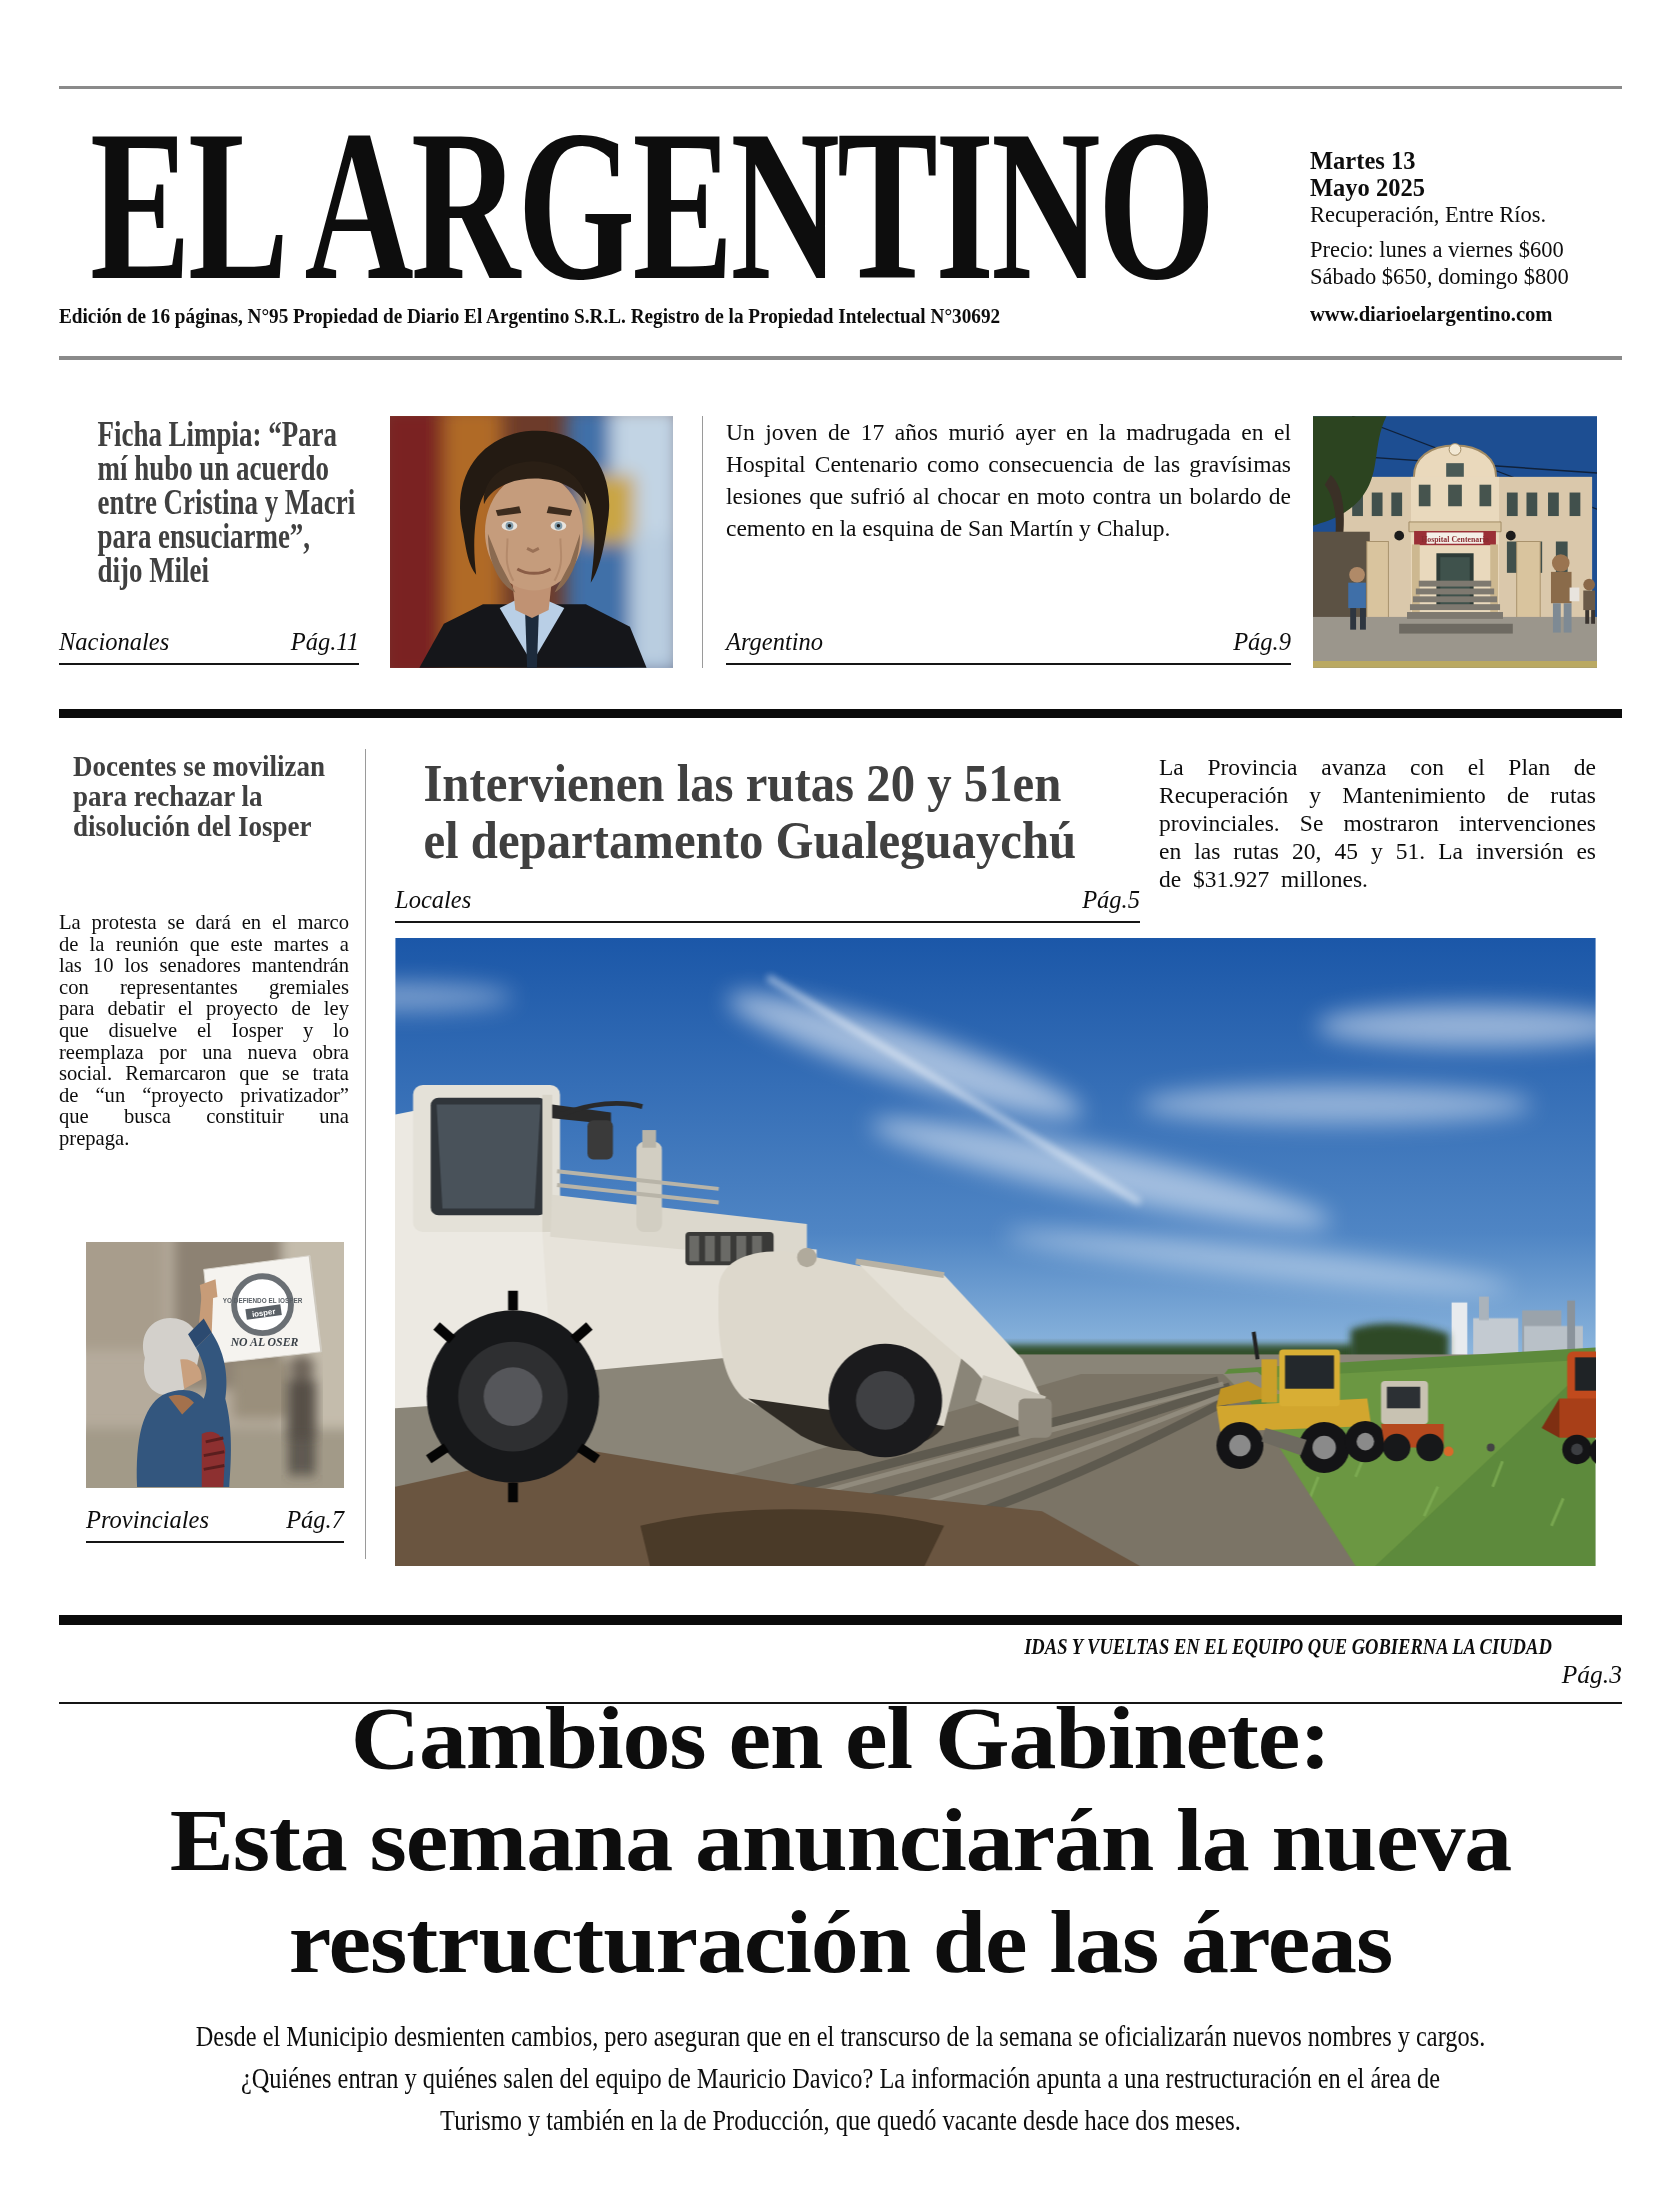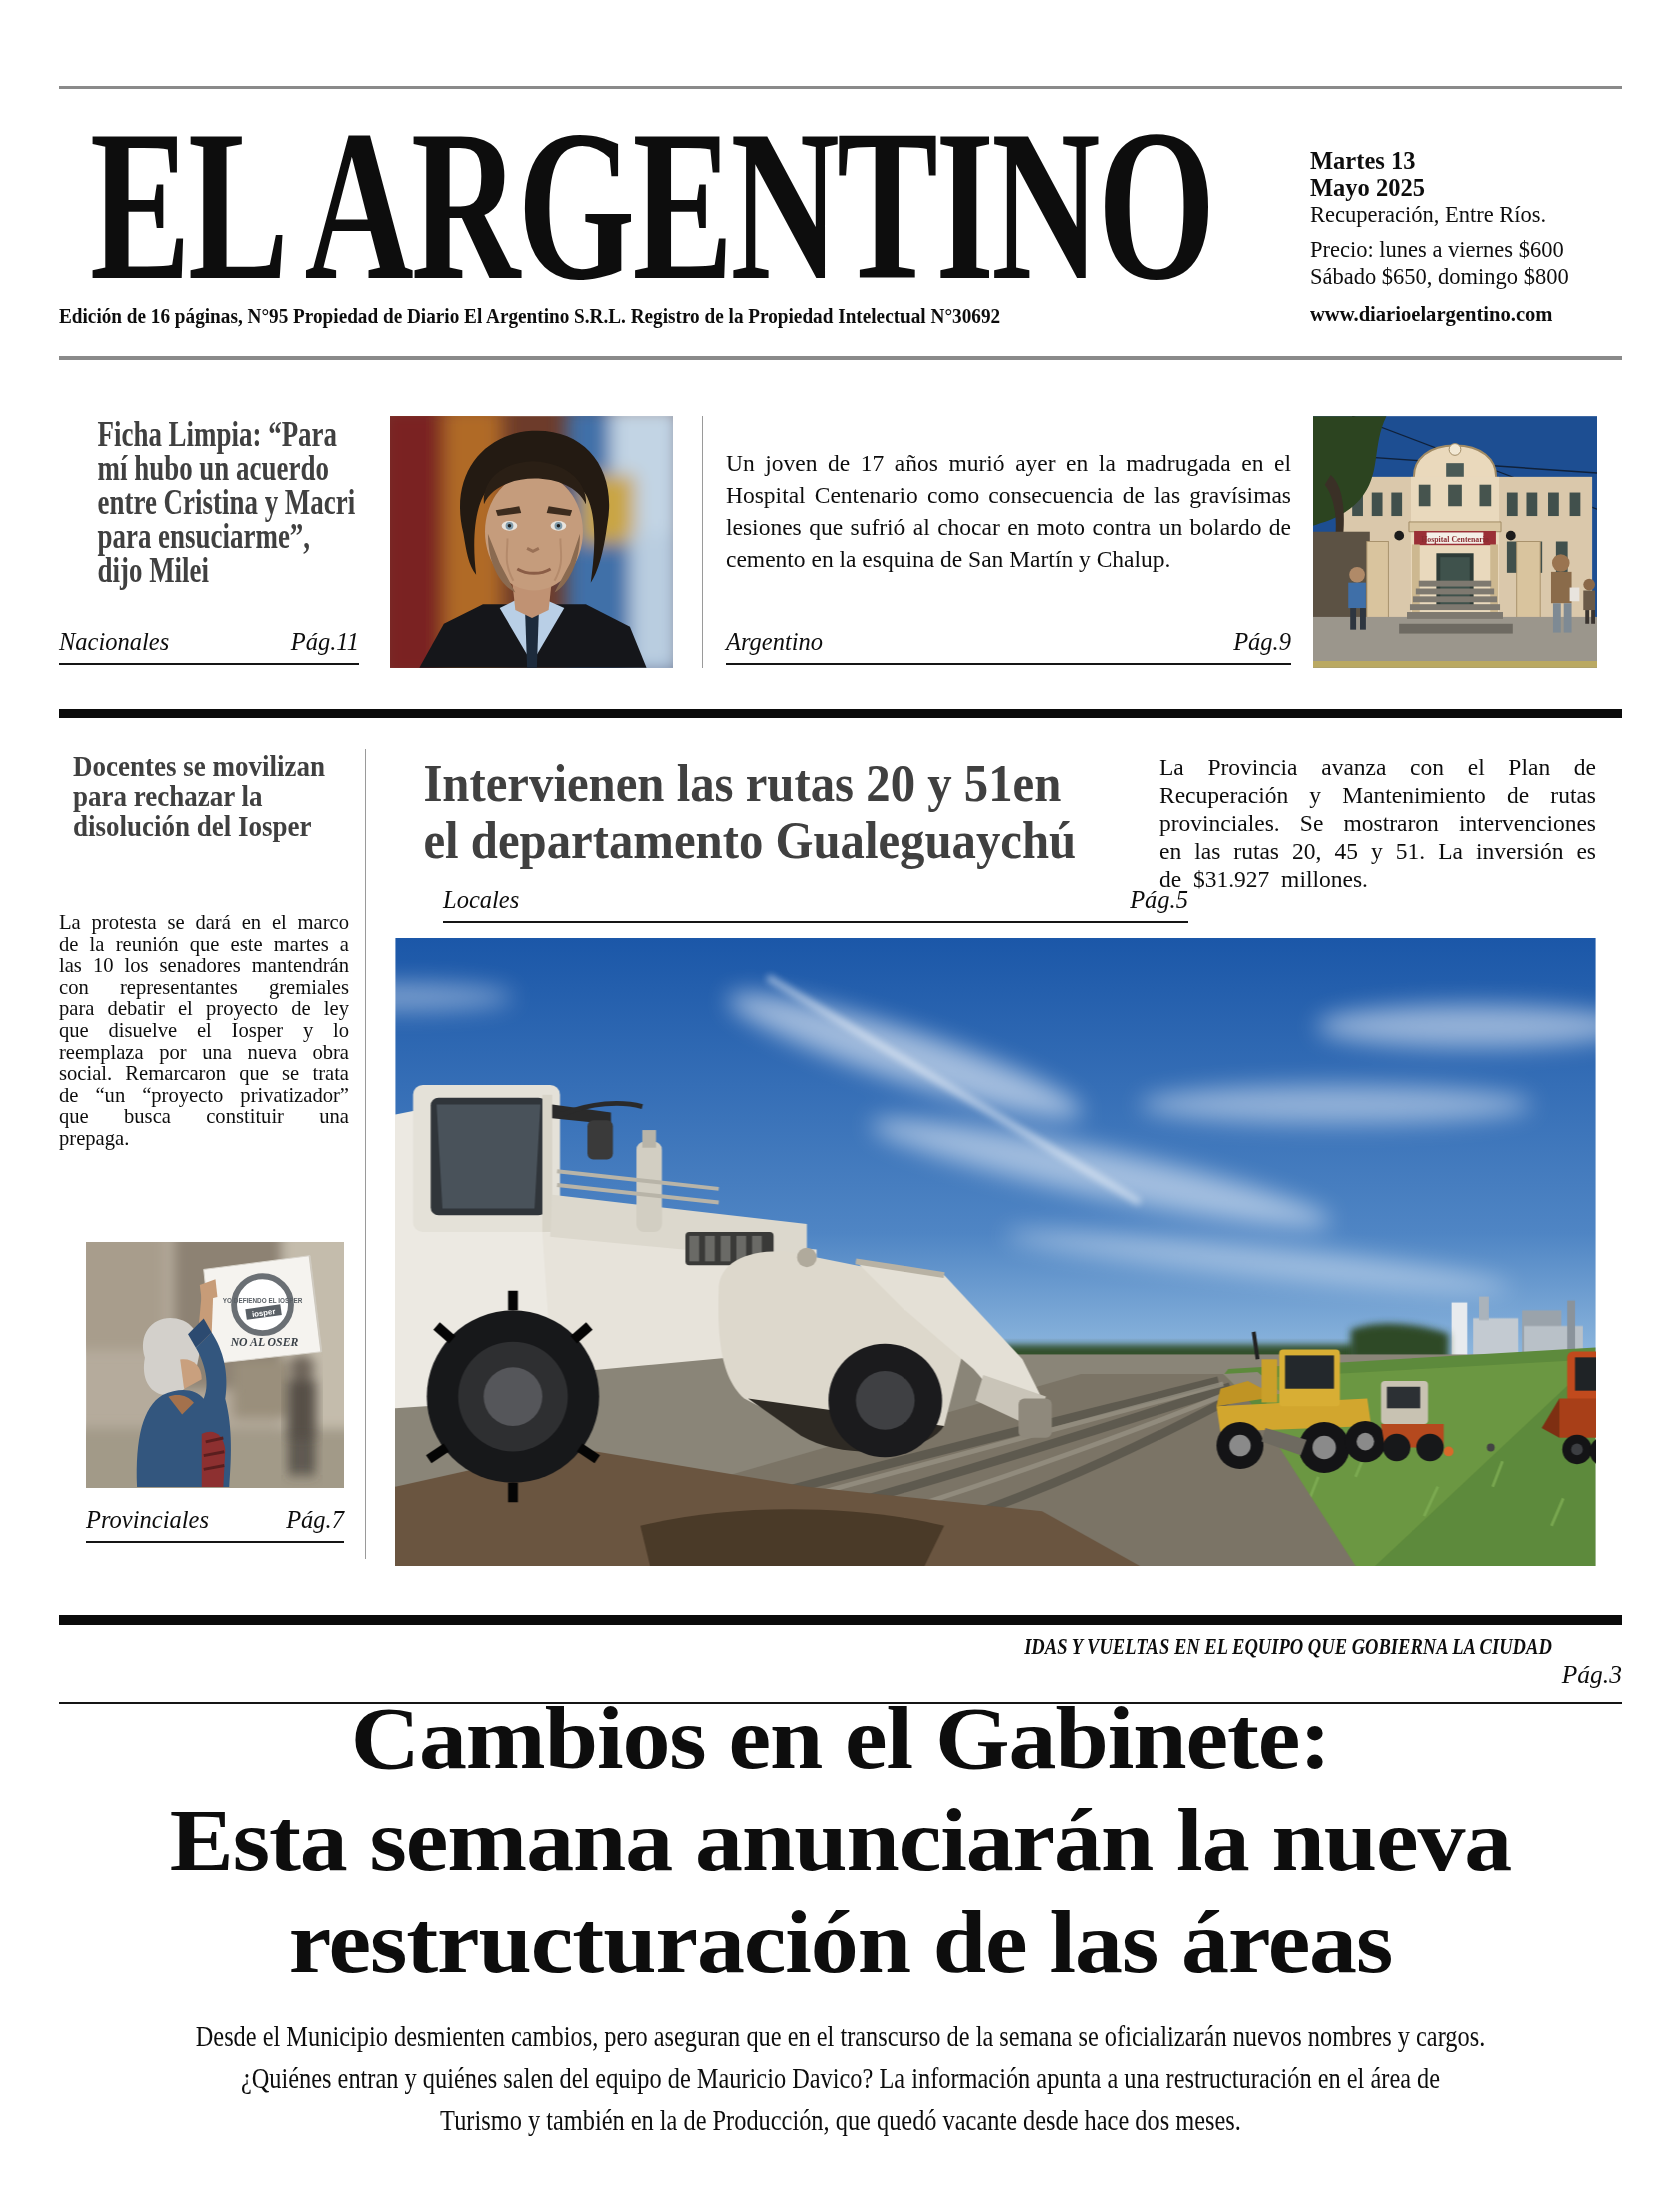--- a/index.html
+++ b/index.html
@@ -96,21 +96,21 @@
   <path d="M140 135 L146 138 L152 135" stroke="#9a7156" stroke-width="3" fill="none"></path>
   <path d="M130 156 C140 162 154 162 164 156" stroke="#8a5d46" stroke-width="3" fill="none"></path>
   <path d="M120 125 C120 140 116 150 126 168" stroke="#a87f60" stroke-width="2" fill="none" opacity=".6"></path>
   <path d="M174 125 C174 140 178 150 168 168" stroke="#a87f60" stroke-width="2" fill="none" opacity=".6"></path>
 </svg>
 </div>
 
 <div class="abs vdiv" style="left:702px;top:416px;height:252px;"></div>
 
 <div class="abs" style="left:726px;top:416px;width:600px;">
-  <div class="body-just" style="width:565px;margin-top:31px;font-size:23.5px;line-height:32px;">Un joven de 17 años murió ayer en la madrugada en el Hospital Centenario como consecuencia de las gravísimas lesiones que sufrió al chocar en moto contra un bolardo de cemento en la esquina de San Martín y Chalup.</div>
+  <div class="body-just" style="width:565px;margin-top:0;font-size:23.5px;line-height:32px;">Un joven de 17 años murió ayer en la madrugada en el Hospital Centenario como consecuencia de las gravísimas lesiones que sufrió al chocar en moto contra un bolardo de cemento en la esquina de San Martín y Chalup.</div>
 </div>
 <div class="abs kicker-row" style="left:726px;top:628px;width:565px;">
   <span>Argentino</span>
   <span>Pág.9</span>
 </div>
 
 <div class="abs photo" style="left:1313px;top:416px;width:284px;height:252px;">
 <svg width="284" height="252" viewBox="0 0 290 257" xmlns="http://www.w3.org/2000/svg">
   <rect width="290" height="257" fill="#1d4e92"></rect>
   <line x1="0" y1="38" x2="290" y2="58" stroke="#10213a" stroke-width="1.5"></line>
@@ -241,21 +241,21 @@
   <span>Provinciales</span>
   <span>Pág.7</span>
 </div>
 
 <div class="abs vdiv" style="left:365px;top:749px;height:810px;"></div>
 
 <div class="abs hl k92" style="left:395px;top:755px;font-size:53px;line-height:57px;">
   <span class="fitline"><span>Intervienen las rutas 20 y 51en</span></span>
   <span class="fitline"><span>el departamento Gualeguaychú</span></span>
 </div>
-<div class="abs kicker-row" style="left:395px;top:886px;width:745px;margin-left:48px;">
+<div class="abs kicker-row" style="left:395px;top:886px;width:745px;">
   <span>Locales</span>
   <span>Pág.5</span>
 </div>
 <div class="abs body-just" style="left:1159px;top:753px;width:437px;font-size:23.5px;line-height:28px;word-spacing:5.9px;">La Provincia avanza con el Plan de Recuperación y Mantenimiento de rutas provinciales. Se mostraron intervenciones en las rutas 20, 45 y 51. La inversión es de $31.927 millones.</div>
 
 <div class="abs photo" style="left:395px;top:938px;width:1201px;height:628px;">
 <svg width="1201" height="628" viewBox="0 0 1225 641" xmlns="http://www.w3.org/2000/svg">
   <defs>
     <linearGradient id="sky" x1="0" y1="0" x2="0" y2="1">
       <stop offset="0" stop-color="#1b57a8"></stop>

